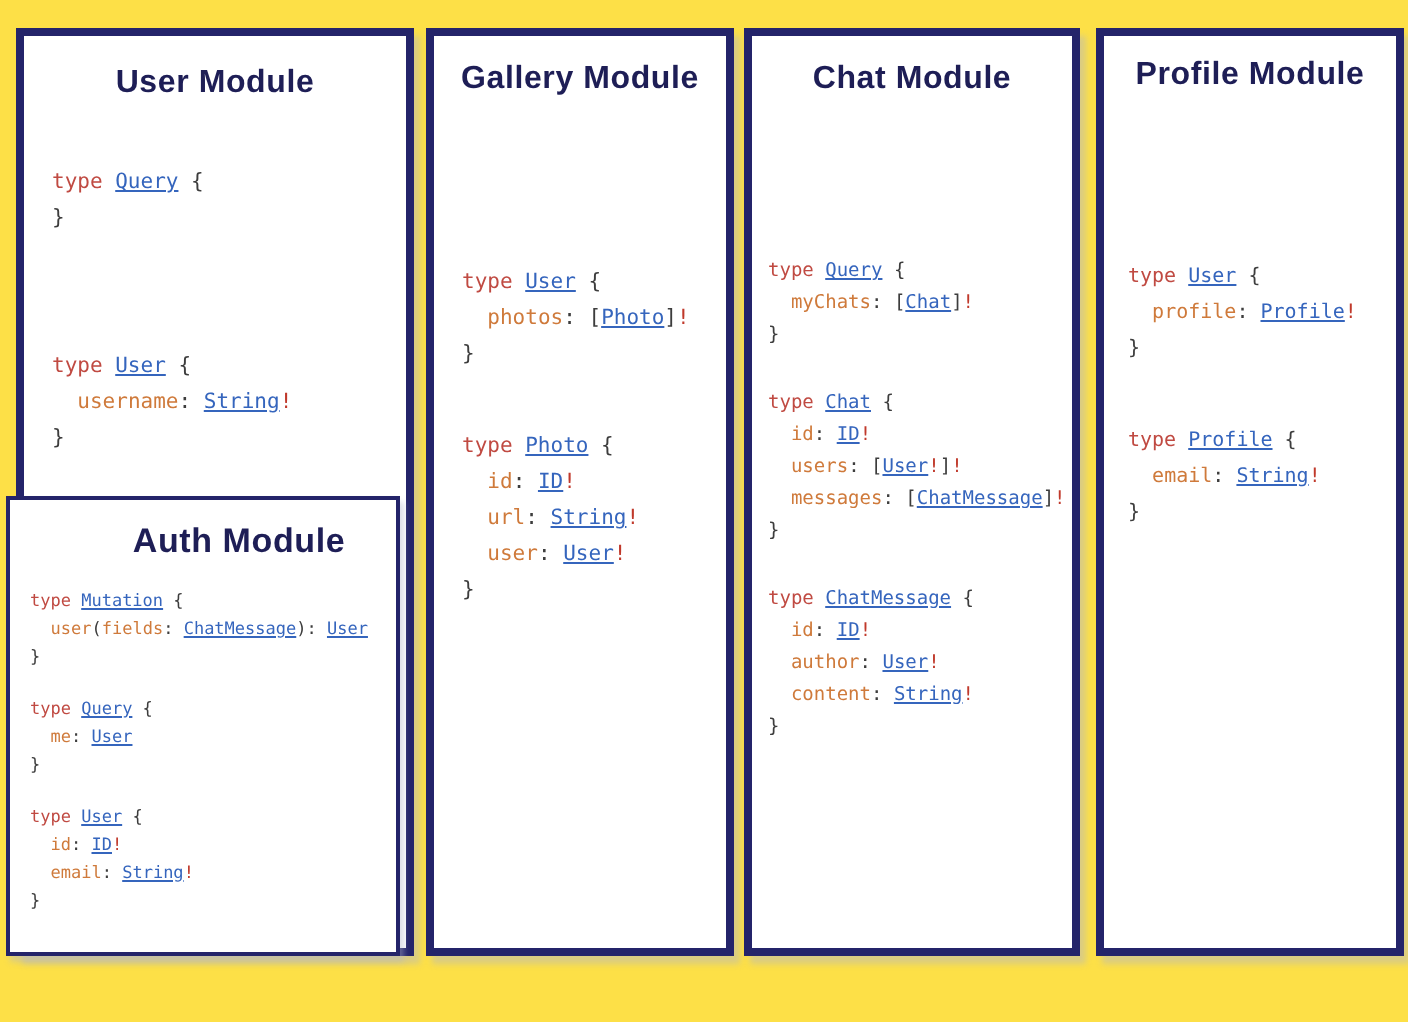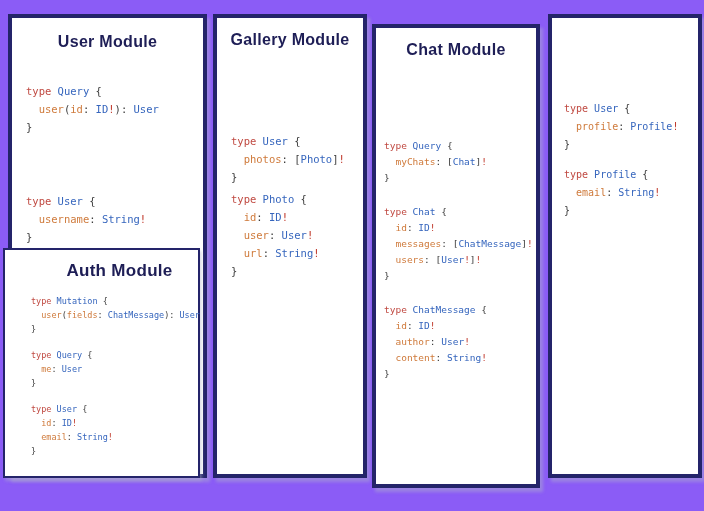--- a/index.html
+++ b/index.html
@@ -1,27 +1,27 @@
 <!DOCTYPE html>
 <html style="--border: #24246a; --title: #1e1e56; --tk-k: #c04a42; --tk-t: #3565bd; --tk-f: #cf7a3b; --tk-b: #c0392b; --tk-p: #3d3d3d;"><head>
 <meta charset="utf-8">
 <style>
   html,body{margin:0;padding:0;background:#ffffff;}
   .canvas{
-    position:relative;width:704px;height:511px;background:#8b5cf6;
+    position:relative;width:704px;height:511px;background:#fde047;
     font-family:"Liberation Sans",sans-serif;overflow:hidden;
   }
   .panel{
     position:absolute;box-sizing:border-box;background:#ffffff;
     border:4px solid var(--border,#24246a);
     box-shadow:3px 4px 3px rgba(175,180,205,0.45);
   }
   .panel-user   {left:8px;  top:14px;  width:199px;height:464px;}
   .panel-gallery{left:213px;top:14px;  width:154px;height:464px;}
-  .panel-chat   {left:372px;top:24px;  width:168px;height:464px;}
+  .panel-chat   {left:372px;top:14px;  width:168px;height:464px;}
   .panel-profile{left:548px;top:14px;  width:154px;height:464px;}
   .panel-auth{
     left:3px;top:248px;width:197px;height:230px;z-index:5;
     border-width:2px;
     box-shadow:2px 3px 3px rgba(175,180,205,0.45);
   }
   .title{
     margin:0;text-align:center;color:var(--title,#1e1e56);
     font-weight:700;font-size:16px;line-height:20px;letter-spacing:0.3px;
   }
@@ -33,47 +33,46 @@
   .code{
     font-family:"DejaVu Sans Mono",monospace;
     text-align:left;
   }
   .cline{white-space:pre;}
   .panel-user    .code{margin-top:30px;padding-left:14px;font-size:10.5px;}
   .panel-user    .cline{line-height:18px;}
   .panel-user    .cblock + .cblock{margin-top:56px;}
   .panel-gallery .code{margin-top:82px;padding-left:14px;font-size:10.5px;}
   .panel-gallery .cline{line-height:18px;}
-  .panel-gallery .cblock + .cblock{margin-top:4px;}
+  .panel-gallery .cblock + .cblock{margin-top:28px;}
   .panel-chat    .code{margin-top:78px;padding-left:8px;font-size:9.5px;}
   .panel-chat    .cline{line-height:16px;}
   .panel-chat    .cblock + .cblock{margin-top:18px;}
   .panel-profile .code{margin-top:82px;padding-left:12px;font-size:10px;}
   .panel-profile .cline{line-height:18px;}
-  .panel-profile .cblock + .cblock{margin-top:12px;}
-  .panel-auth    .code{margin-top:14px;padding-left:26px;font-size:8.5px;}
+  .panel-profile .cblock + .cblock{margin-top:28px;}
+  .panel-auth    .code{margin-top:14px;padding-left:10px;font-size:8.5px;}
   .panel-auth    .cline{line-height:14px;}
   .panel-auth    .cblock + .cblock{margin-top:12px;}
   .tk-k{color:var(--tk-k,#c04a42);}
-  .tk-t{color:var(--tk-t,#3565bd);}
+  .tk-t{color:var(--tk-t,#3565bd);text-decoration:underline;}
   .tk-f{color:var(--tk-f,#cf7a3b);}
   .tk-b{color:var(--tk-b,#c0392b);}
   .tk-p{color:var(--tk-p,#3d3d3d);}
 </style>
 </head>
 <body>
 
 <div class="canvas">
 
   <section class="panel panel-user">
     <h2 class="title">User Module</h2>
     <div class="code">
         <div class="cblock">
           <div class="cline"><span class="tk-k">type </span><span class="tk-t">Query</span><span class="tk-p"> {</span></div>
-          <div class="cline"><span class="tk-p">  </span><span class="tk-f">user</span><span class="tk-p">(</span><span class="tk-f">id</span><span class="tk-p">: </span><span class="tk-t">ID</span><span class="tk-b">!</span><span class="tk-p">): </span><span class="tk-t">User</span></div>
           <div class="cline"><span class="tk-p">}</span></div>
         </div>
         <div class="cblock">
           <div class="cline"><span class="tk-k">type </span><span class="tk-t">User</span><span class="tk-p"> {</span></div>
           <div class="cline"><span class="tk-p">  </span><span class="tk-f">username</span><span class="tk-p">: </span><span class="tk-t">String</span><span class="tk-b">!</span></div>
           <div class="cline"><span class="tk-p">}</span></div>
         </div>
       </div>
   </section>
 
@@ -81,53 +80,54 @@
     <h2 class="title">Gallery Module</h2>
     <div class="code">
         <div class="cblock">
           <div class="cline"><span class="tk-k">type </span><span class="tk-t">User</span><span class="tk-p"> {</span></div>
           <div class="cline"><span class="tk-p">  </span><span class="tk-f">photos</span><span class="tk-p">: [</span><span class="tk-t">Photo</span><span class="tk-p">]</span><span class="tk-b">!</span></div>
           <div class="cline"><span class="tk-p">}</span></div>
         </div>
         <div class="cblock">
           <div class="cline"><span class="tk-k">type </span><span class="tk-t">Photo</span><span class="tk-p"> {</span></div>
           <div class="cline"><span class="tk-p">  </span><span class="tk-f">id</span><span class="tk-p">: </span><span class="tk-t">ID</span><span class="tk-b">!</span></div>
+          <div class="cline"><span class="tk-p">  </span><span class="tk-f">url</span><span class="tk-p">: </span><span class="tk-t">String</span><span class="tk-b">!</span></div>
           <div class="cline"><span class="tk-p">  </span><span class="tk-f">user</span><span class="tk-p">: </span><span class="tk-t">User</span><span class="tk-b">!</span></div>
-          <div class="cline"><span class="tk-p">  </span><span class="tk-f">url</span><span class="tk-p">: </span><span class="tk-t">String</span><span class="tk-b">!</span></div>
           <div class="cline"><span class="tk-p">}</span></div>
         </div>
       </div>
   </section>
 
   <section class="panel panel-chat">
     <h2 class="title">Chat Module</h2>
     <div class="code">
         <div class="cblock">
           <div class="cline"><span class="tk-k">type </span><span class="tk-t">Query</span><span class="tk-p"> {</span></div>
           <div class="cline"><span class="tk-p">  </span><span class="tk-f">myChats</span><span class="tk-p">: [</span><span class="tk-t">Chat</span><span class="tk-p">]</span><span class="tk-b">!</span></div>
           <div class="cline"><span class="tk-p">}</span></div>
         </div>
         <div class="cblock">
           <div class="cline"><span class="tk-k">type </span><span class="tk-t">Chat</span><span class="tk-p"> {</span></div>
           <div class="cline"><span class="tk-p">  </span><span class="tk-f">id</span><span class="tk-p">: </span><span class="tk-t">ID</span><span class="tk-b">!</span></div>
+          <div class="cline"><span class="tk-p">  </span><span class="tk-f">users</span><span class="tk-p">: [</span><span class="tk-t">User</span><span class="tk-b">!</span><span class="tk-p">]</span><span class="tk-b">!</span></div>
           <div class="cline"><span class="tk-p">  </span><span class="tk-f">messages</span><span class="tk-p">: [</span><span class="tk-t">ChatMessage</span><span class="tk-p">]</span><span class="tk-b">!</span></div>
-          <div class="cline"><span class="tk-p">  </span><span class="tk-f">users</span><span class="tk-p">: [</span><span class="tk-t">User</span><span class="tk-b">!</span><span class="tk-p">]</span><span class="tk-b">!</span></div>
           <div class="cline"><span class="tk-p">}</span></div>
         </div>
         <div class="cblock">
           <div class="cline"><span class="tk-k">type </span><span class="tk-t">ChatMessage</span><span class="tk-p"> {</span></div>
           <div class="cline"><span class="tk-p">  </span><span class="tk-f">id</span><span class="tk-p">: </span><span class="tk-t">ID</span><span class="tk-b">!</span></div>
           <div class="cline"><span class="tk-p">  </span><span class="tk-f">author</span><span class="tk-p">: </span><span class="tk-t">User</span><span class="tk-b">!</span></div>
           <div class="cline"><span class="tk-p">  </span><span class="tk-f">content</span><span class="tk-p">: </span><span class="tk-t">String</span><span class="tk-b">!</span></div>
           <div class="cline"><span class="tk-p">}</span></div>
         </div>
       </div>
   </section>
 
   <section class="panel panel-profile">
+    <h2 class="title">Profile Module</h2>
     <div class="code">
         <div class="cblock">
           <div class="cline"><span class="tk-k">type </span><span class="tk-t">User</span><span class="tk-p"> {</span></div>
           <div class="cline"><span class="tk-p">  </span><span class="tk-f">profile</span><span class="tk-p">: </span><span class="tk-t">Profile</span><span class="tk-b">!</span></div>
           <div class="cline"><span class="tk-p">}</span></div>
         </div>
         <div class="cblock">
           <div class="cline"><span class="tk-k">type </span><span class="tk-t">Profile</span><span class="tk-p"> {</span></div>
           <div class="cline"><span class="tk-p">  </span><span class="tk-f">email</span><span class="tk-p">: </span><span class="tk-t">String</span><span class="tk-b">!</span></div>
           <div class="cline"><span class="tk-p">}</span></div>

